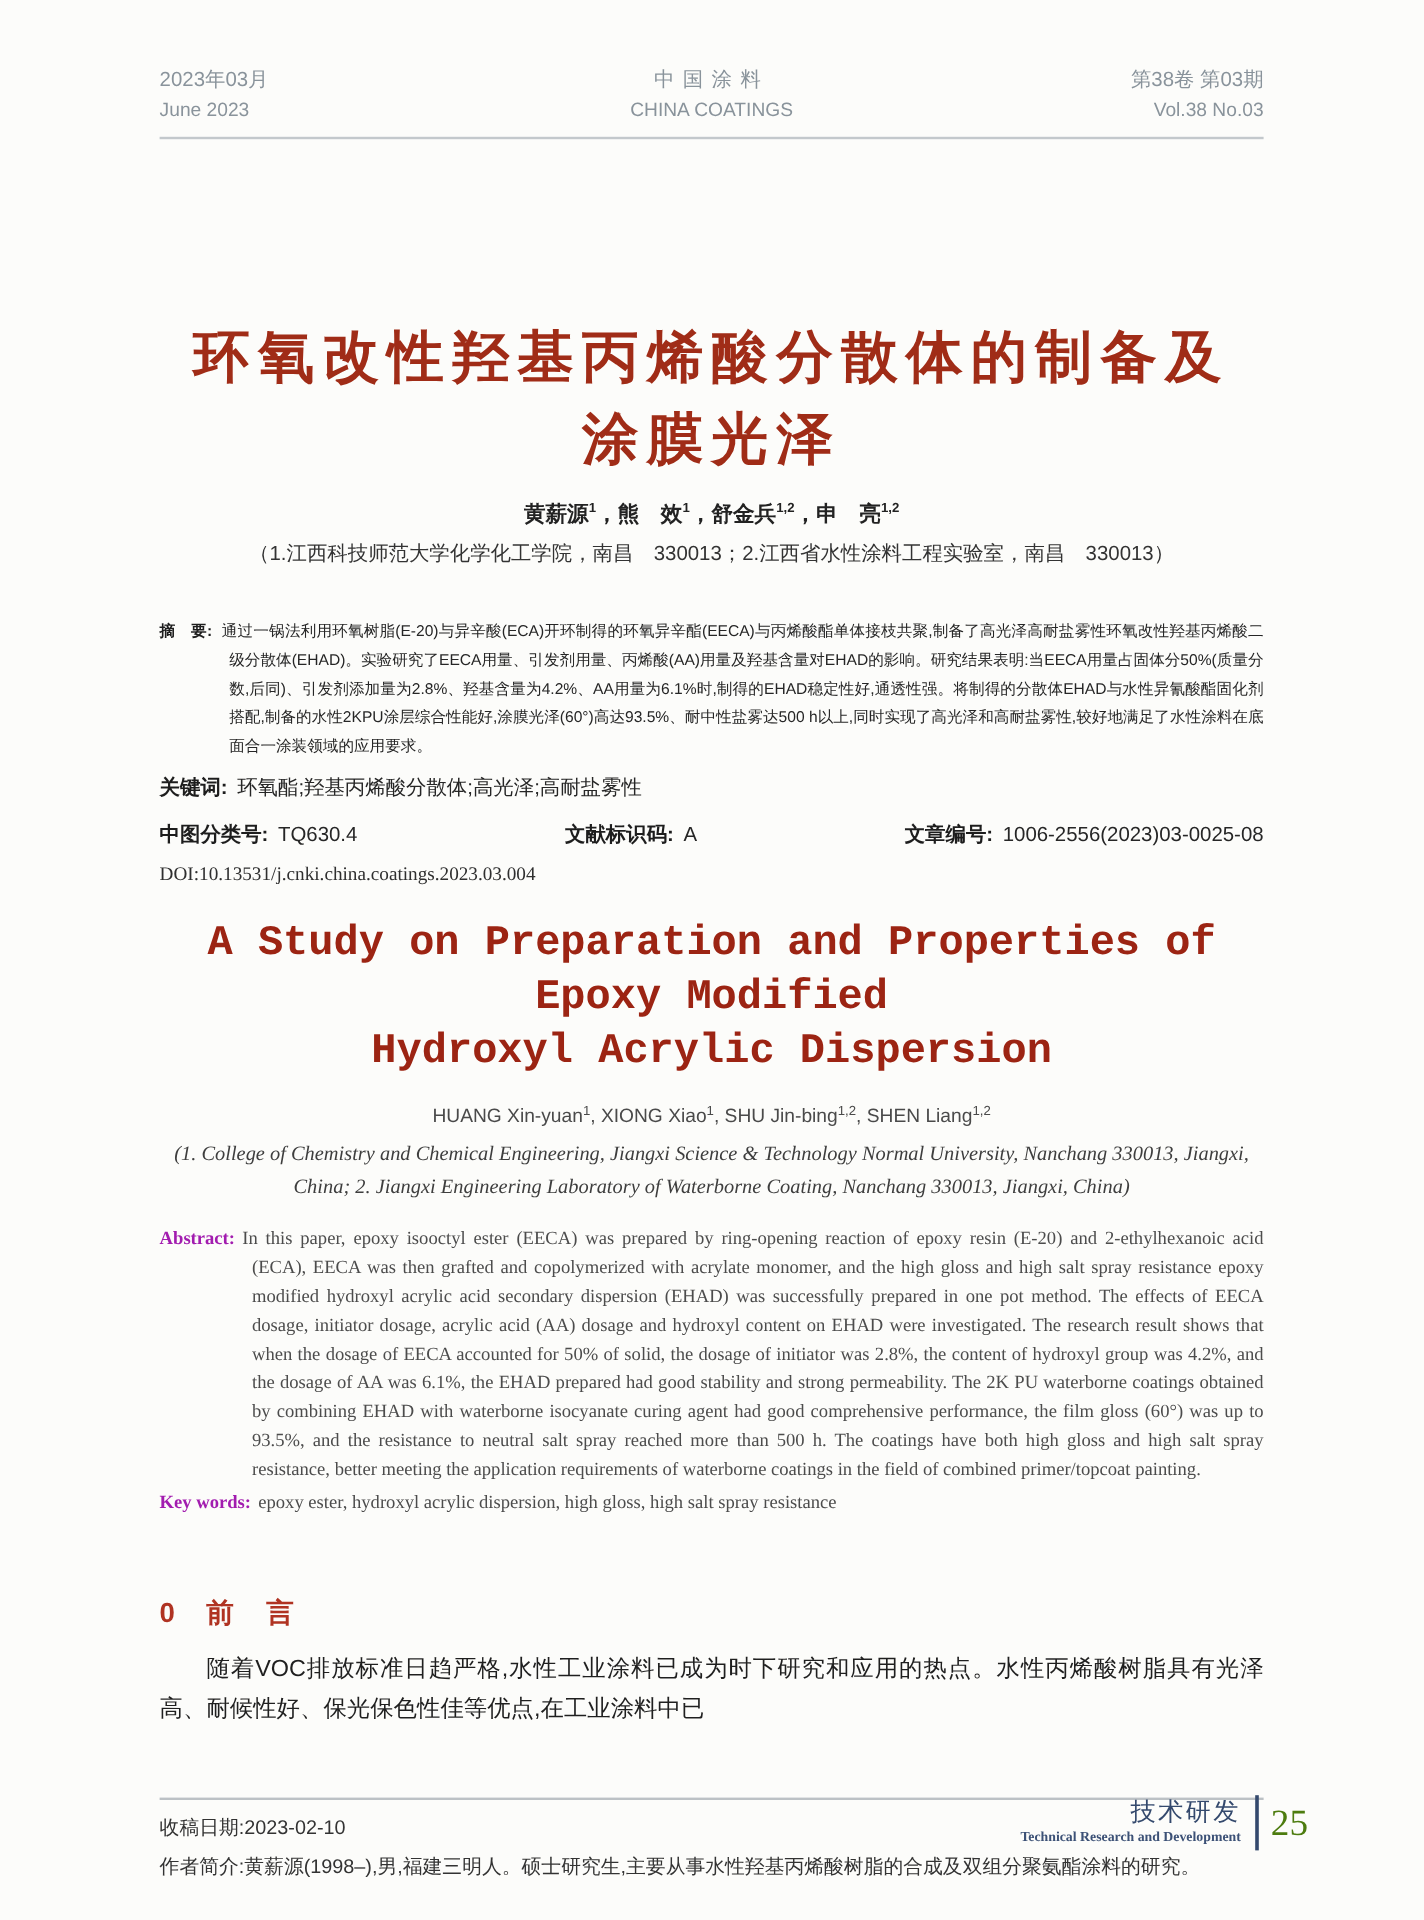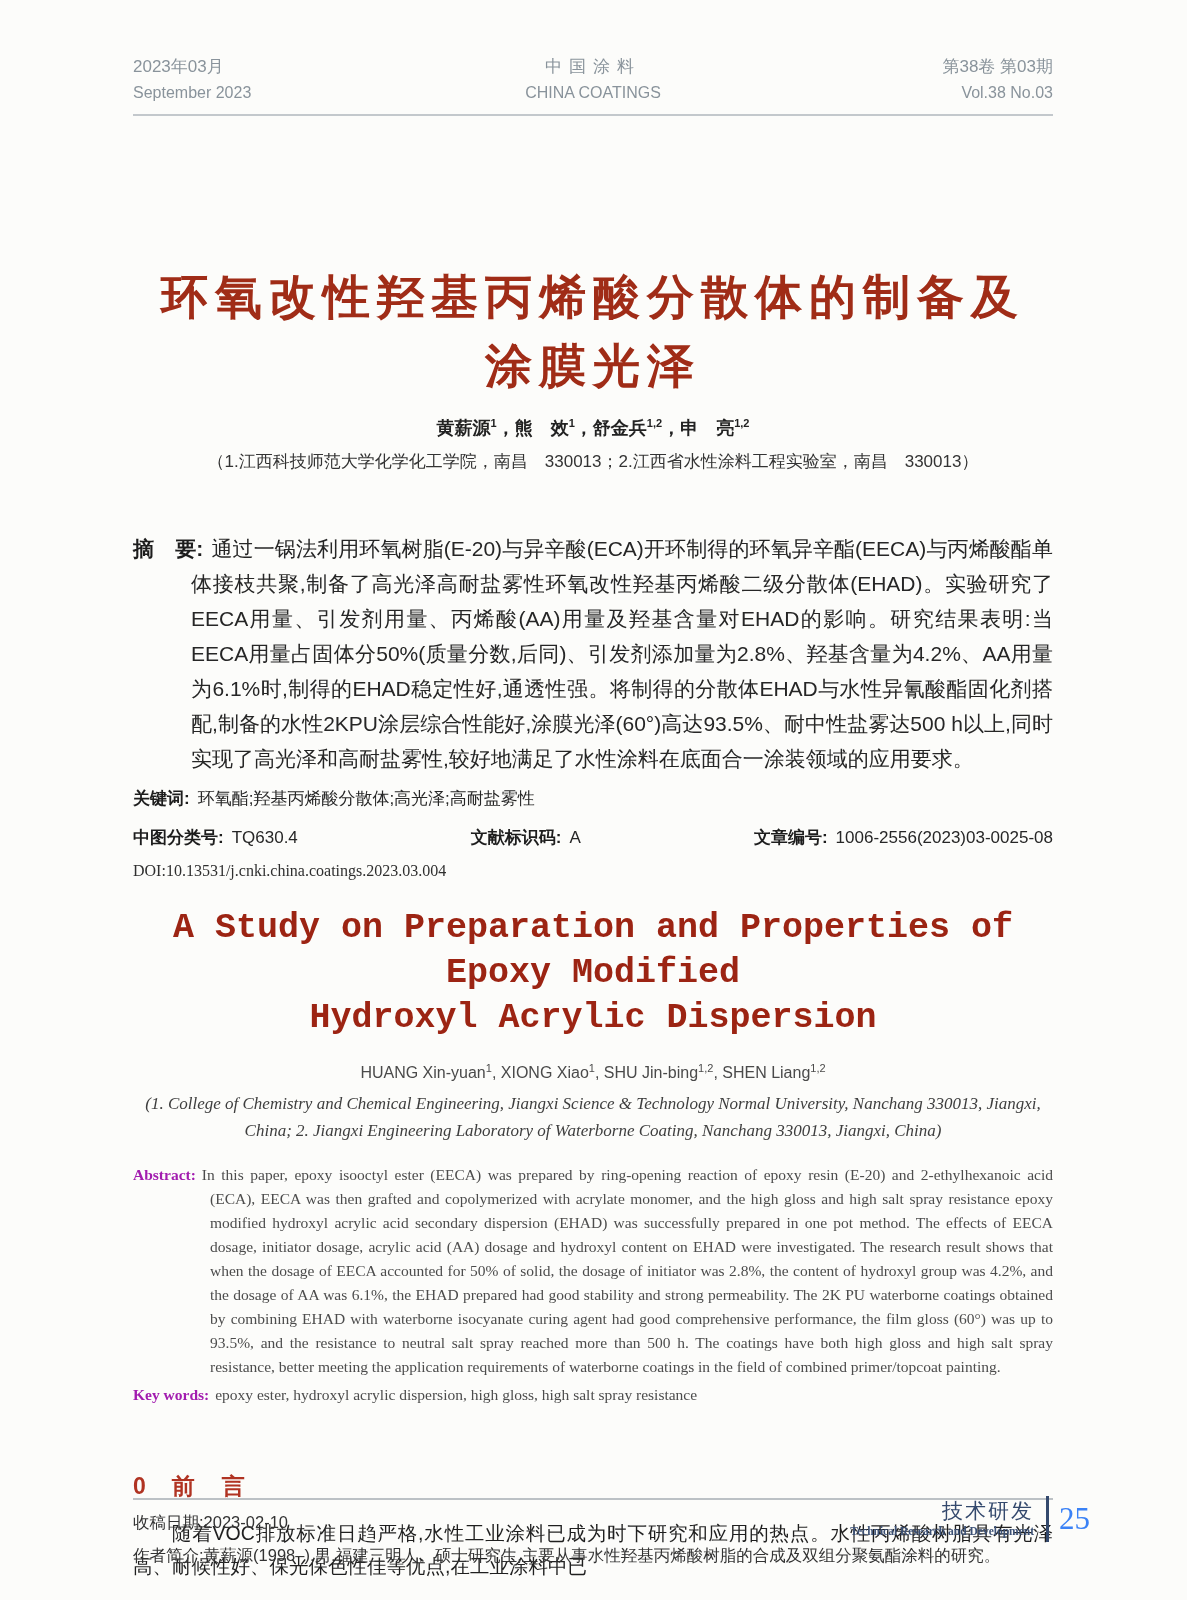--- a/index.html
+++ b/index.html
@@ -23,21 +23,21 @@
   
   .cn-title{margin-top:146px;text-align:center;font-size:47px;font-weight:900;
     color:#a02c17;letter-spacing:7px;line-height:69px;}
 
   .authors-zh{margin-top:16px;text-align:center;font-size:18px;font-weight:700;color:#222;}
   sup{font-size:11px;font-weight:400;}
   .authors-zh sup{font-weight:700;}
   .affil-zh{margin-top:10px;text-align:center;font-size:17px;color:#333;}
 
   
-  .abstract-zh{margin-top:58px;font-size:21px;line-height:35px;text-align:justify;
+  .abstract-zh{margin-top:41px;font-size:13px;line-height:24px;text-align:justify;
     padding-left:58px;text-indent:-58px;color:#262626;}
   .zh-label{font-weight:700;margin-right:8px;color:#1d1d1d;}
   .keywords-zh{margin-top:11px;font-size:17px;color:#262626;}
   .meta-row{margin-top:16px;display:flex;justify-content:space-between;font-size:17px;color:#262626;}
   .doi-line{margin-top:13px;font-family:"Liberation Serif",serif;font-size:16px;color:#2f2f2f;}
 
   
   .en-title{margin-top:26px;text-align:center;font-family:Liberation Mono, monospace;
     font-weight:700;font-size:35px;line-height:45px;color:#9c2413;}
   .authors-en{margin-top:21px;text-align:center;font-size:16px;color:#4a4a4a;}
@@ -61,32 +61,32 @@
     padding-top:12px;font-size:16.5px;color:#333;}
   .footnote-line{margin-bottom:11px;}
   .fn-label{font-weight:400;}
 
   
   .badge{position:absolute;right:134px;top:1496px;display:flex;align-items:center;}
   .badge-text{text-align:right;}
   .badge-zh{font-size:21px;font-weight:400;color:#34496d;letter-spacing:2px;line-height:24px;}
   .badge-en{font-size:11.5px;font-family:"Liberation Serif",serif;font-weight:700;color:#3c5176;line-height:16px;}
   .badge-bar{width:3px;height:46px;background:#34496d;margin:0 10px 0 12px;}
-  .badge-page{font-size:31px;font-family:"Liberation Serif",serif;color:#3b82f6;}
+  .badge-page{font-size:31px;font-family:"Liberation Serif",serif;color:#4d7c0f;}
 </style>
 </head>
 <body>
 
 <div class="page">
   <div class="inner">
 
     <div class="journal-header">
       <div class="jh-col jh-left">
         <div class="jh-zh">2023年03月</div>
-        <div class="jh-en">September 2023</div>
+        <div class="jh-en">June 2023</div>
       </div>
       <div class="jh-col jh-center">
         <div class="jh-zh">中国涂料</div>
         <div class="jh-en">CHINA COATINGS</div>
       </div>
       <div class="jh-col jh-right">
         <div class="jh-zh">第38卷 第03期</div>
         <div class="jh-en">Vol.38 No.03</div>
       </div>
     </div>

